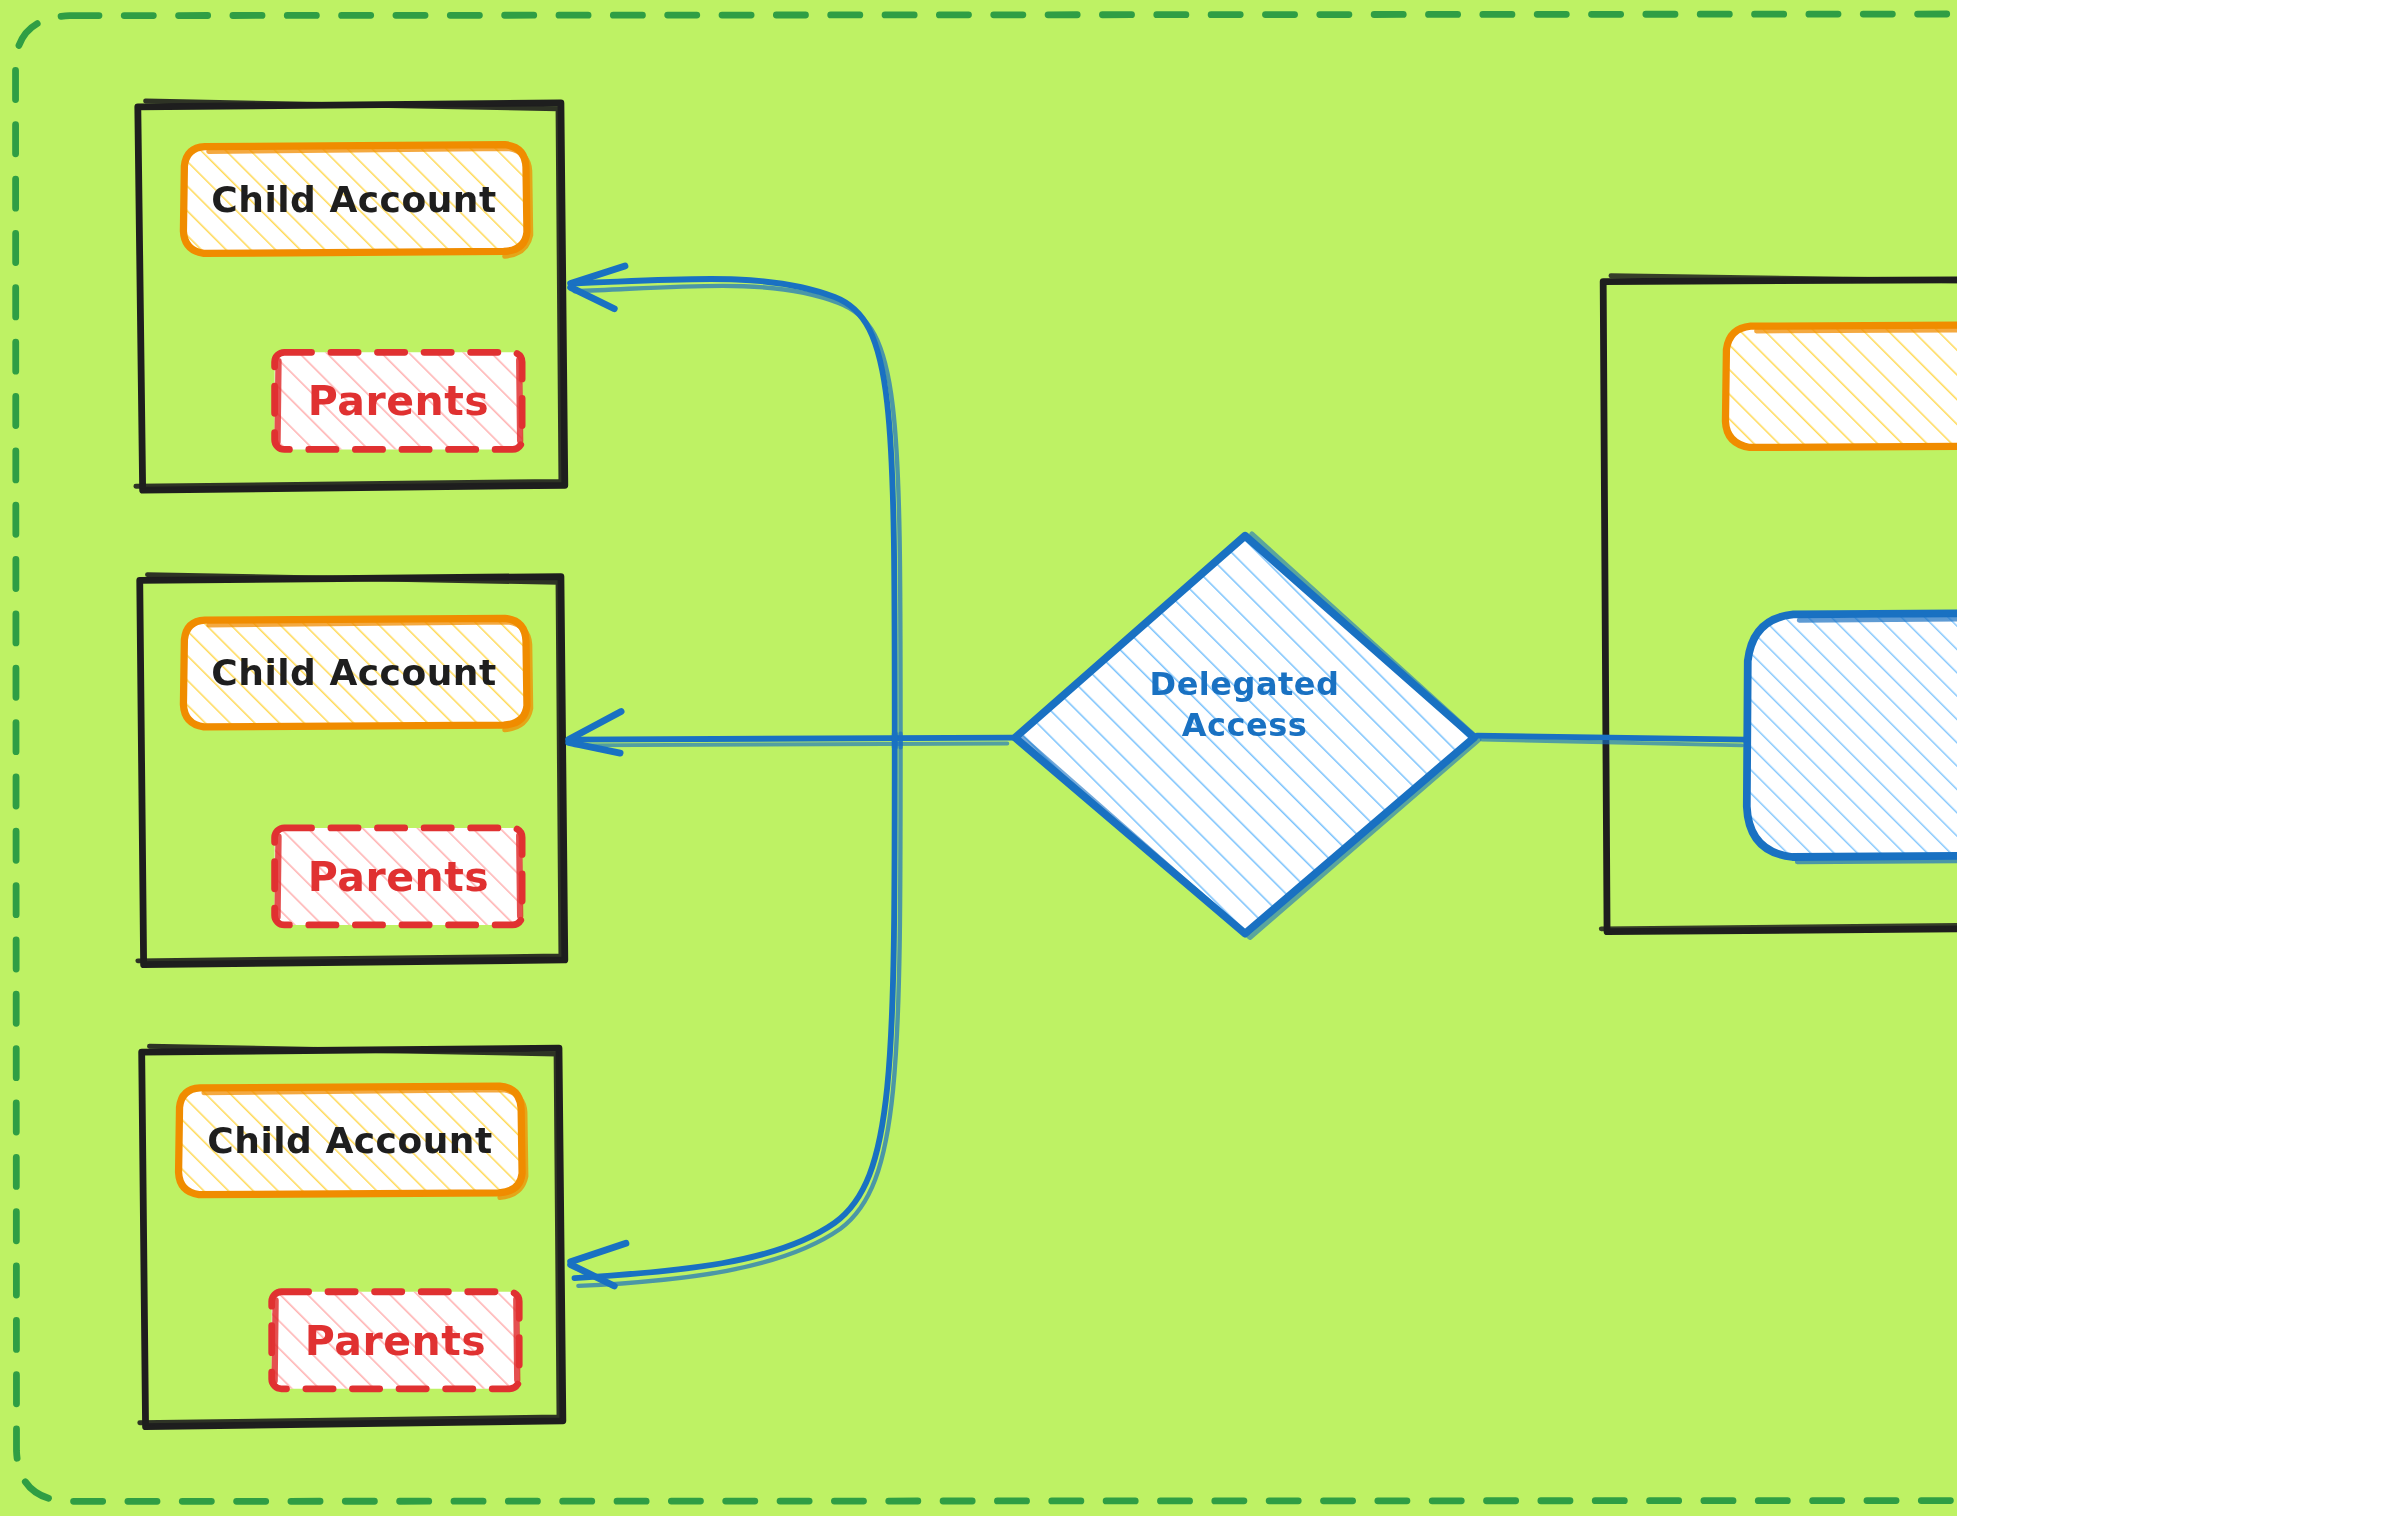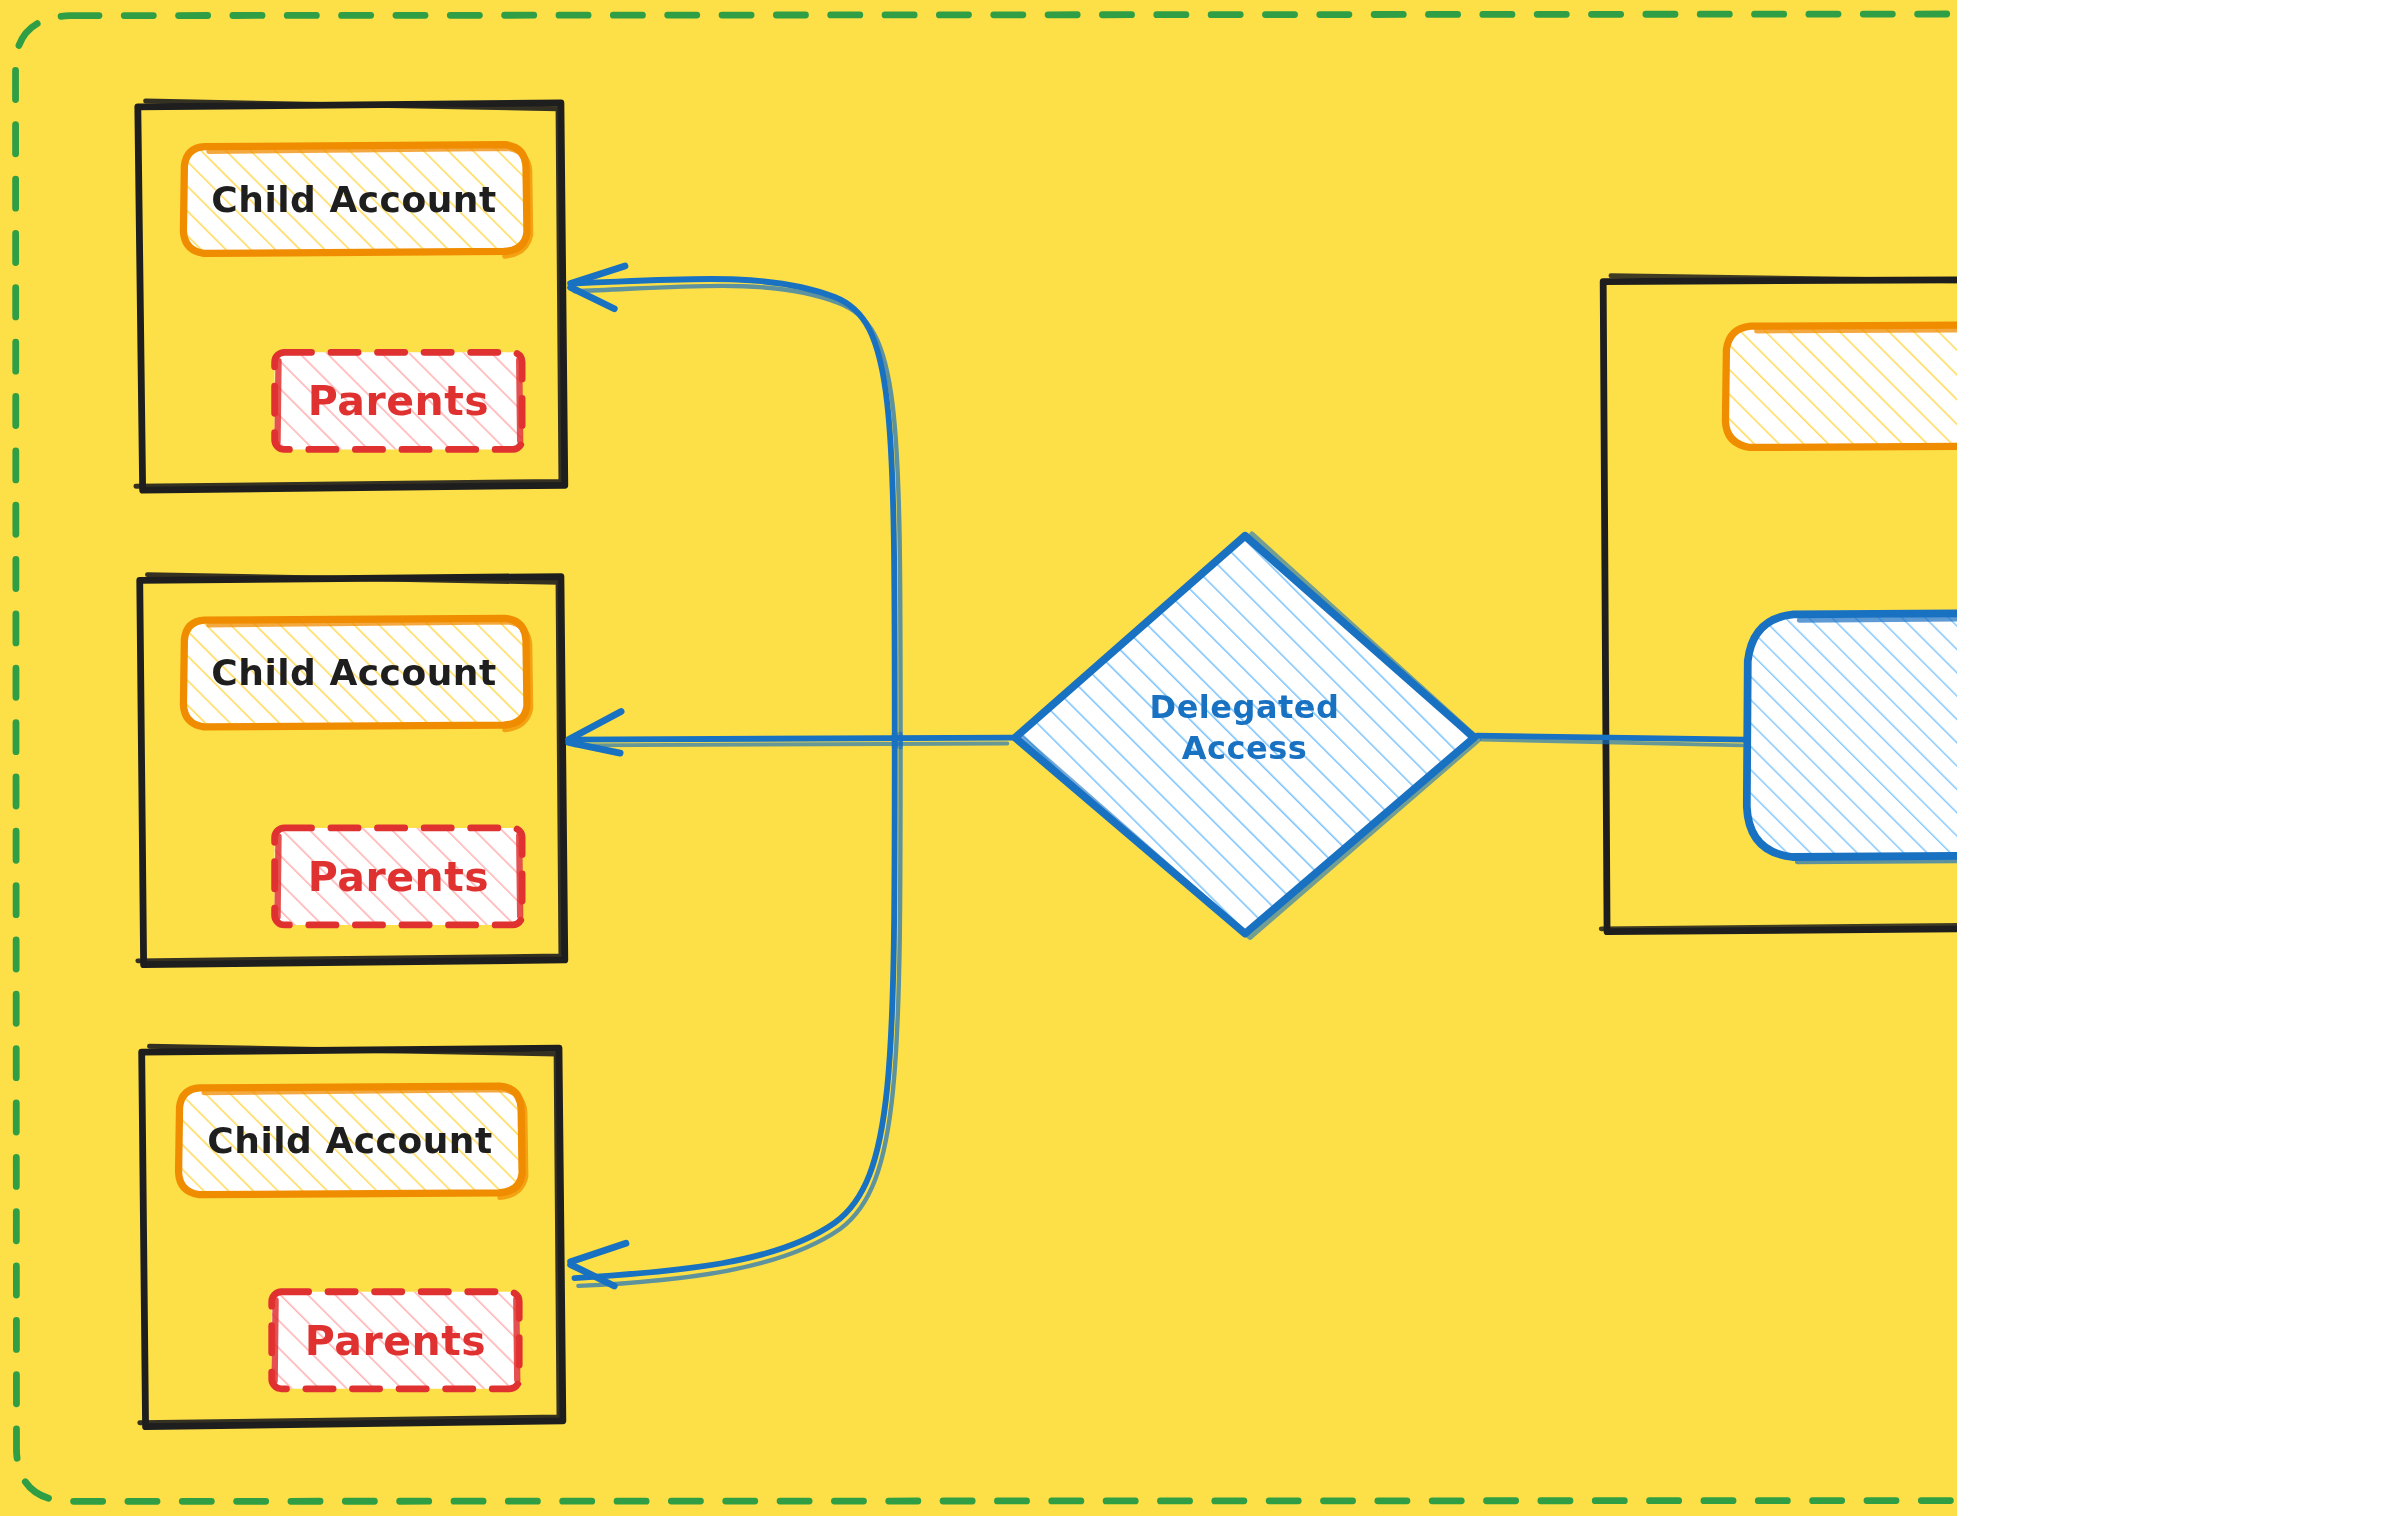--- a/index.html
+++ b/index.html
@@ -8,21 +8,21 @@
     padding: 0;
     background: #ffffff;
   }
   body {
     font-family: "DejaVu Sans", sans-serif;
   }
   #canvas {
     position: relative;
     width: 1957px;
     height: 1517px;
-    background: #fde047;
+    background: #bef264;
     overflow: hidden;
     text-decoration: underline;
   }
   #canvas svg.layer {
     position: absolute;
     left: 0;
     top: 0;
     width: 2397px;
     height: 1517px;
     overflow: visible;
@@ -199,18 +199,18 @@
 
   <div class="label lbl-child" style="left:183px; top:146px; width:342px; height:106px;">Child Account</div>
   <div class="label lbl-parents" style="left:275px; top:352px; width:247px; height:97px;">Parents</div>
 
   <div class="label lbl-child" style="left:183px; top:619px; width:342px; height:106px;">Child Account</div>
   <div class="label lbl-parents" style="left:275px; top:828px; width:247px; height:97px;">Parents</div>
 
   <div class="label lbl-child" style="left:179px; top:1087px; width:342px; height:106px;">Child Account</div>
   <div class="label lbl-parents" style="left:272px; top:1292px; width:247px; height:97px;">Parents</div>
 
-  <div class="label lbl-delegated" style="left:1099px; top:660px; width:291px; height:136px;">Delegated
+  <div class="label lbl-delegated" style="left:1099px; top:637px; width:291px; height:136px;">Delegated
 Access</div>
 
 
 </div>
 
 
 </body></html>

